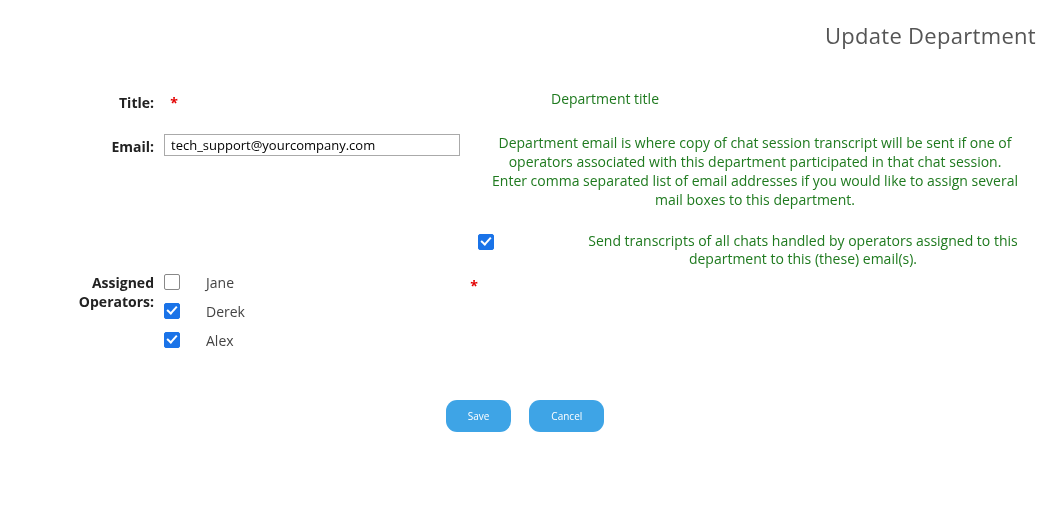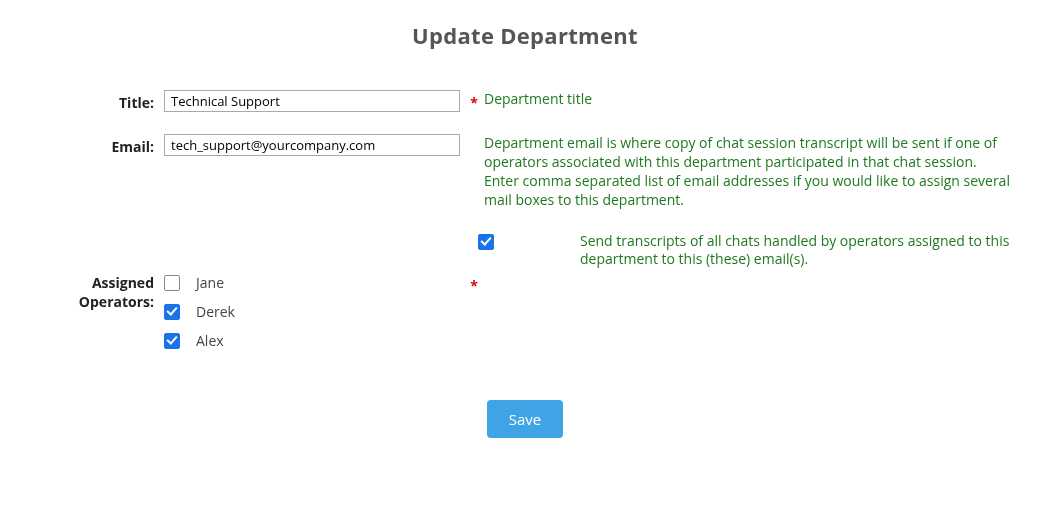--- a/index.html
+++ b/index.html
@@ -9,23 +9,23 @@
     font-family: "Segoe UI", "Open Sans", Arial, sans-serif;
     font-size: 14px;
     color: #333;
     background: #fff;
     width: 1050px;
   }
   .page {
     padding: 20px 14px 30px 14px;
   }
   .page-title {
-    text-align: center;
+    text-align: right;
     font-size: 22px;
-    font-weight: 700;
+    font-weight: 400;
     color: #555;
     margin: 0 0 40px 0;
     letter-spacing: 0.3px;
   }
   .required-note {
     font-size: 14px;
     color: #333;
     margin-bottom: 30px;
   }
   .asterisk {
@@ -66,20 +66,21 @@
   }
   .hint-col {
     flex: 1;
     color: #1e7a1e;
     font-size: 14px;
     line-height: 1.35;
     padding-right: 10px;
   }
   .hint-green {
     color: #1f7a1f;
+    text-align: center;
   }
   .checkbox-row {
     display: flex;
     align-items: flex-start;
     margin-bottom: 4px;
     gap: 32px;
   }
   .checkbox-col {
     width: 150px;
     flex-shrink: 0;
@@ -119,58 +120,55 @@
     border-width: 0 2px 2px 0;
     transform: rotate(42deg);
   }
   .operator-list {
     display: flex;
     flex-direction: column;
     gap: 10px;
   }
   .operator-item {
     display: flex;
-    align-items: center;
-    gap: 16px;
+    align-items: flex-start;
+    gap: 26px;
     font-size: 14px;
     color: #444;
   }
   .operator-item .cb {
     margin-top: 1px;
   }
   .btn-row {
     display: flex;
     justify-content: center;
     gap: 18px;
     margin-top: 50px;
   }
   .btn {
     border: none;
-    border-radius: 4px;
+    border-radius: 11px;
     background: #3ea4e6;
     color: #fff;
-    font-size: 15px;
+    font-size: 10px;
     padding: 9px 22px;
     cursor: pointer;
     font-family: inherit;
   }
 </style>
 </head>
 <body>
 
 <div class="page">
 
   <h1 class="page-title">Update Department</h1>
 
 
   <div class="form-row">
     <div class="form-label">Title:</div>
-    <div class="form-control-col">
-      <input type="text" class="text-input" value="Technical Support" style="">
-    </div>
     <div class="req-col"><span class="asterisk">*</span></div>
     <div class="hint-col hint-green">Department title</div>
   </div>
 
   <div class="form-row">
     <div class="form-label">Email:</div>
     <div class="form-control-col">
       <input type="text" class="text-input" value="tech_support@yourcompany.com" style="">
     </div>
     <div class="req-col"></div>
@@ -203,15 +201,16 @@
           <input type="checkbox" class="cb" checked="" style="">
           <span>Alex</span>
         </label>
       </div>
     </div>
     <div class="req-col"><span class="asterisk">*</span></div>
   </div>
 
   <div class="btn-row">
     <button class="btn">Save</button>
+    <button class="btn">Cancel</button>
   </div>
 
 </div>
 
 </body></html>

